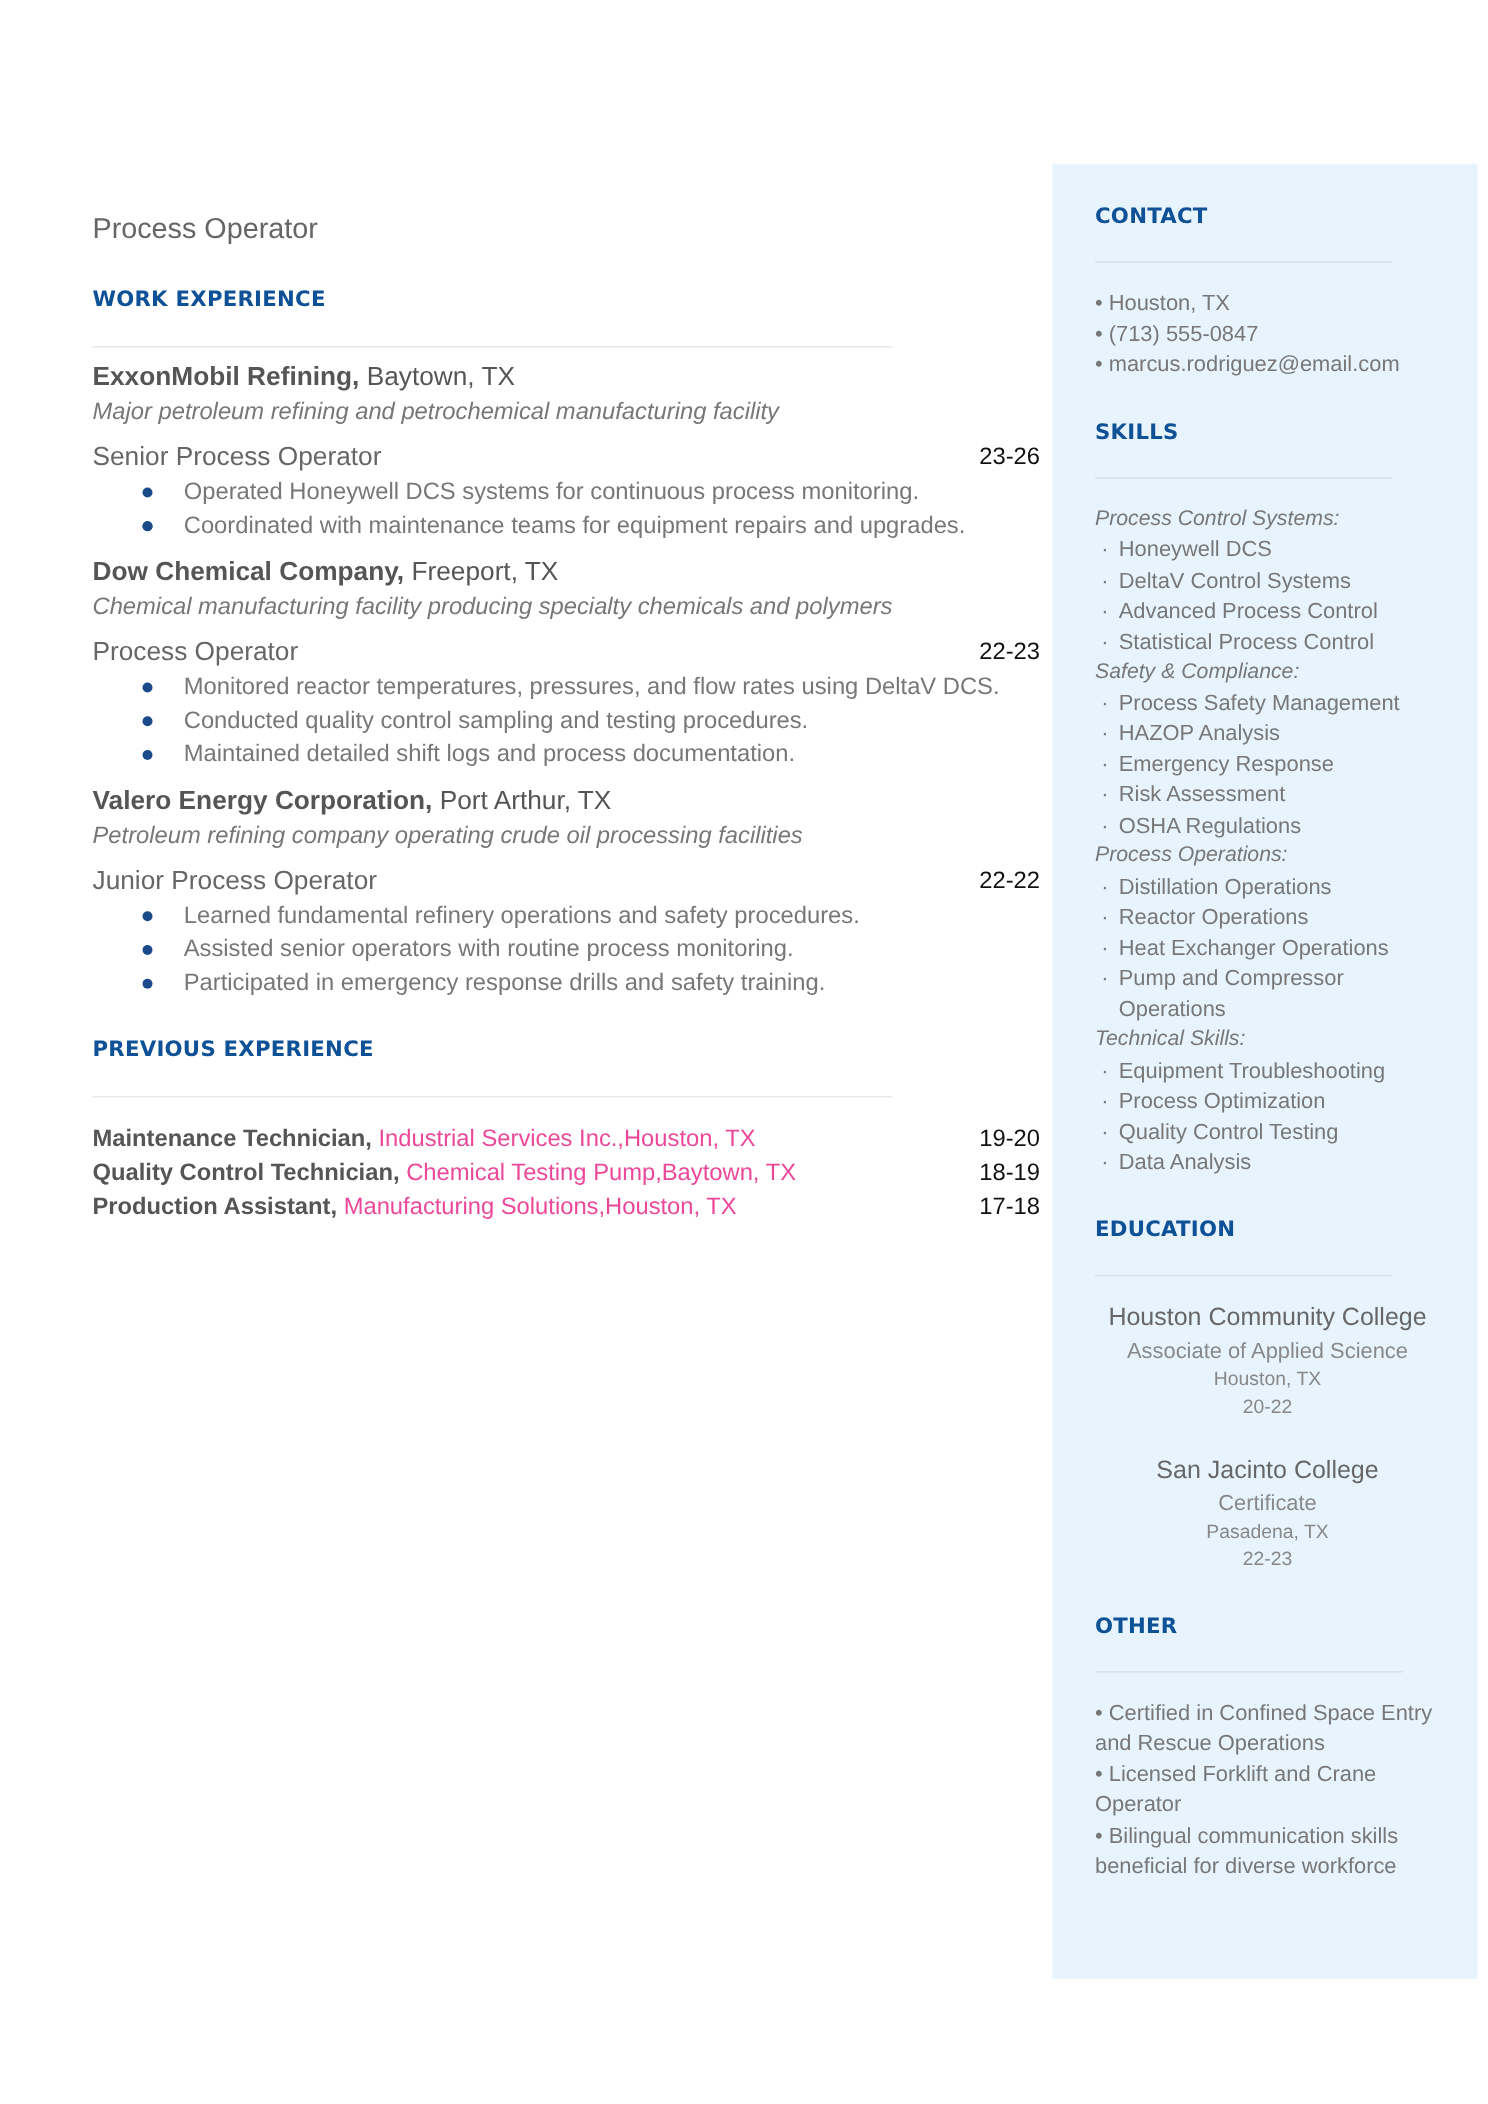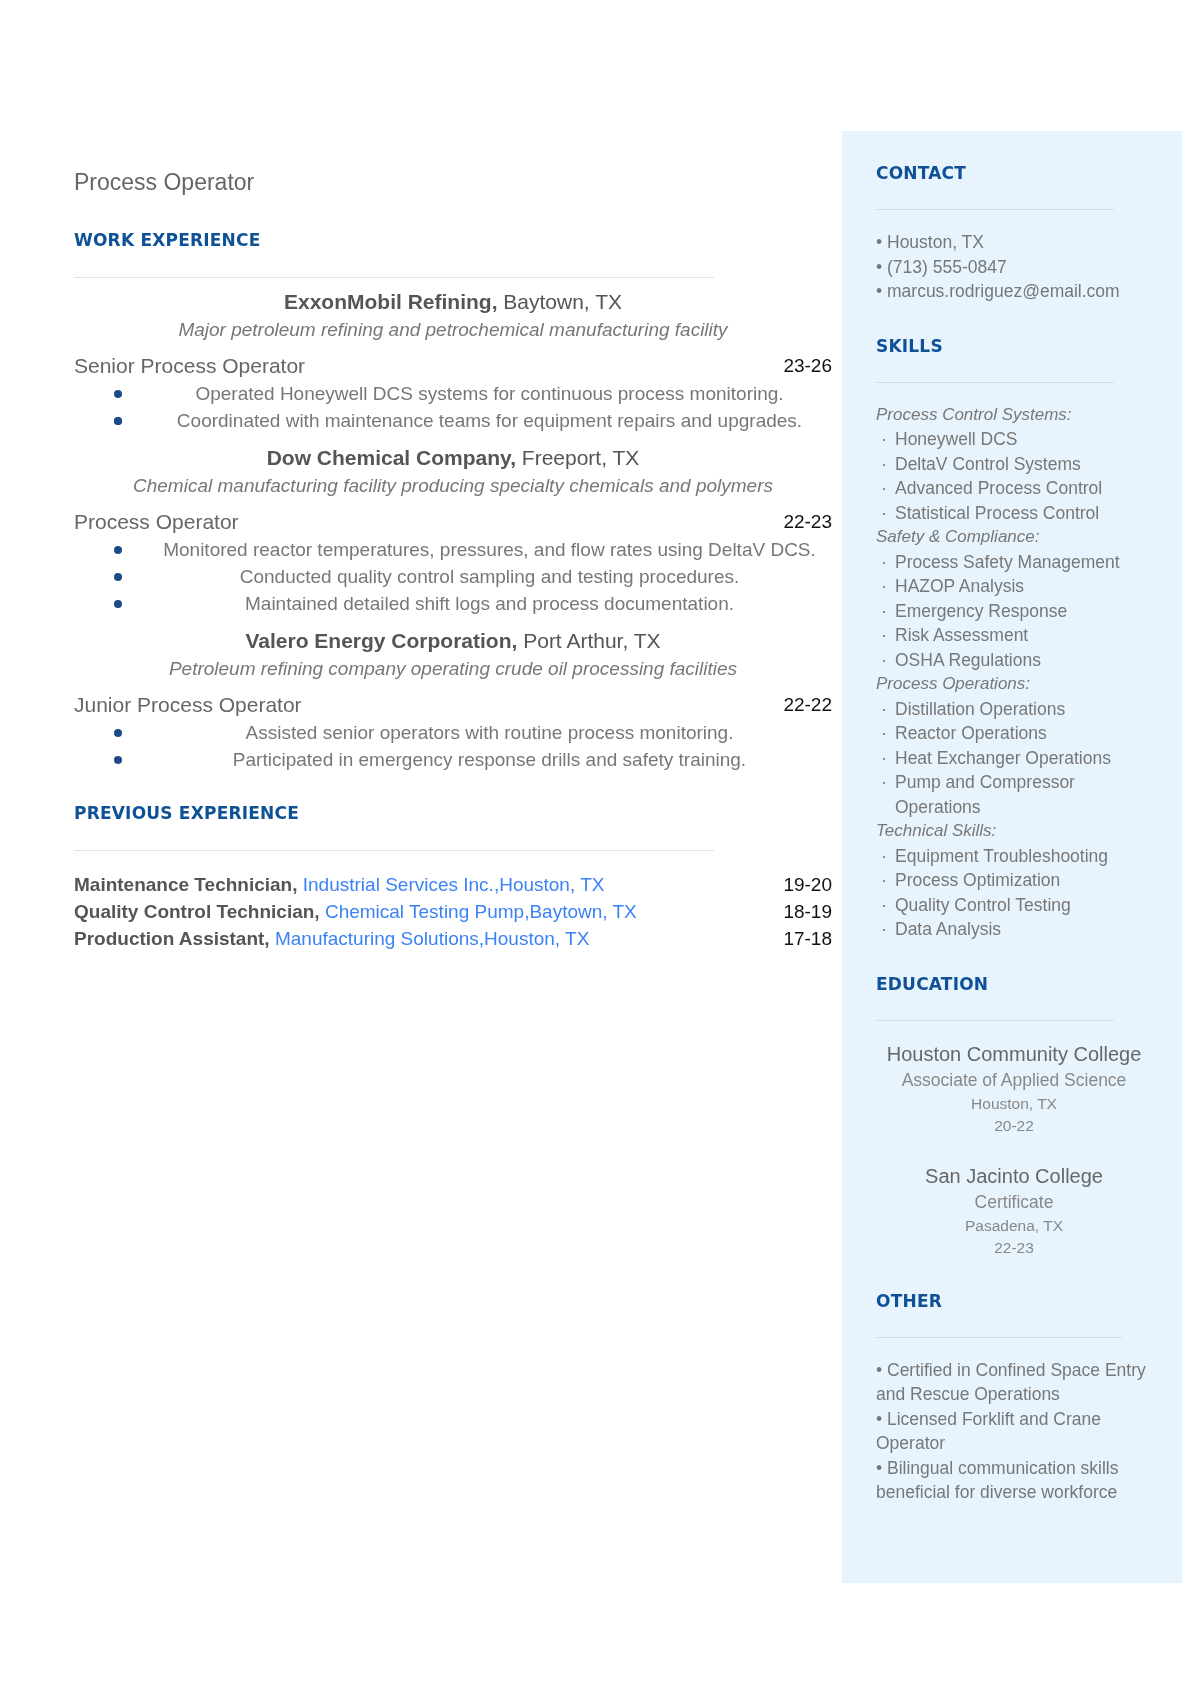--- a/index.html
+++ b/index.html
@@ -7,34 +7,34 @@
   body { position: relative; font-family: "Liberation Sans", sans-serif; color: #666666; overflow: hidden; }
 
   .main { position: absolute; left: 74px; top: 160px; width: 758px; }
   .name { font-family: "DejaVu Sans", sans-serif; font-weight: bold; font-size: 43px; color: #0e5196; letter-spacing: -0.5px; line-height: 54px; }
   .title { font-size: 23px; color: #666; margin-top: 8px; line-height: 28px; }
 
   .sec-head { font-family: "DejaVu Sans", sans-serif; font-weight: bold; font-size: 17px; color: #0e5196; letter-spacing: 0.2px; }
   .main .sec-head { margin-top: 34px; }
   .rule { height: 1px; background: #e3e3e3; width: 640px; margin-top: 27px; }
 
-  .job { margin-top: 10px; text-align: center; }
+  .job { margin-top: 10px; }
   .company-line { font-size: 21px; line-height: 28px; color: #555; }
   .company-line b { color: #555; }
   .desc { font-size: 19px; font-style: italic; line-height: 28px; color: #777; }
   .role-row { display: flex; justify-content: space-between; margin-top: 8px; font-size: 21px; line-height: 28px; }
   .role { color: #666; }
   .date { color: #111; font-size: 19px; }
   ul.bullets { list-style: none; }
   ul.bullets li { position: relative; padding-left: 73px; font-size: 19px; line-height: 27px; color: #777; }
   ul.bullets li .dot { position: absolute; left: 40px; top: 10px; width: 8px; height: 8px; border-radius: 50%; background: #1b4a8a; }
 
   .prev-row { display: flex; justify-content: space-between; font-size: 19px; line-height: 27px; }
   .prev-row .left b { color: #555; }
-  .prev-row .left span { color: #3b82f6; text-align: center; }
+  .prev-row .left span { color: #ec4899; text-align: center; }
 
   .side { position: absolute; left: 842px; top: 131px; width: 340px; height: 1452px; background: #e8f4fd; padding: 30px 30px 0 34px; }
   .side .sec-head { margin-top: 0; line-height: 24px; }
   .side .rule { width: 238px; background: #d8dde3; margin-top: 24px; margin-bottom: 20px; }
   .side .block { margin-bottom: 30px; }
   .side .line { font-size: 17.5px; line-height: 24.5px; color: #777; }
   .side .cat { font-style: italic; font-size: 17px; line-height: 24.5px; color: #777; }
   .side .skill { font-size: 17.5px; line-height: 24.5px; color: #777; position: relative; padding-left: 19px; }
   .side .skill .sdot { position: absolute; left: 5px; top: 0; }
   .edu { margin-bottom: 26px; text-align: center; }
@@ -80,20 +80,21 @@
         </ul>
       </div>
       <div class="job">
         <div class="company-line"><b>Valero Energy Corporation,</b><span> Port Arthur, TX</span></div>
         <div class="desc">Petroleum refining company operating crude oil processing facilities</div>
         <div class="role-row">
           <span class="role">Junior Process Operator</span>
           <span class="date">22-22</span>
         </div>
         <ul class="bullets">
+          <li><span class="dot"></span><span>Learned fundamental refinery operations and safety procedures.</span></li>
           <li><span class="dot"></span><span>Assisted senior operators with routine process monitoring.</span></li>
           <li><span class="dot"></span><span>Participated in emergency response drills and safety training.</span></li>
         </ul>
       </div>
     </div>
 
   <div class="sec-head" style="margin-top:30px">PREVIOUS EXPERIENCE</div>
   <div class="rule" style="margin-bottom:20px"></div>
   <div id="prev">
       <div class="prev-row">

